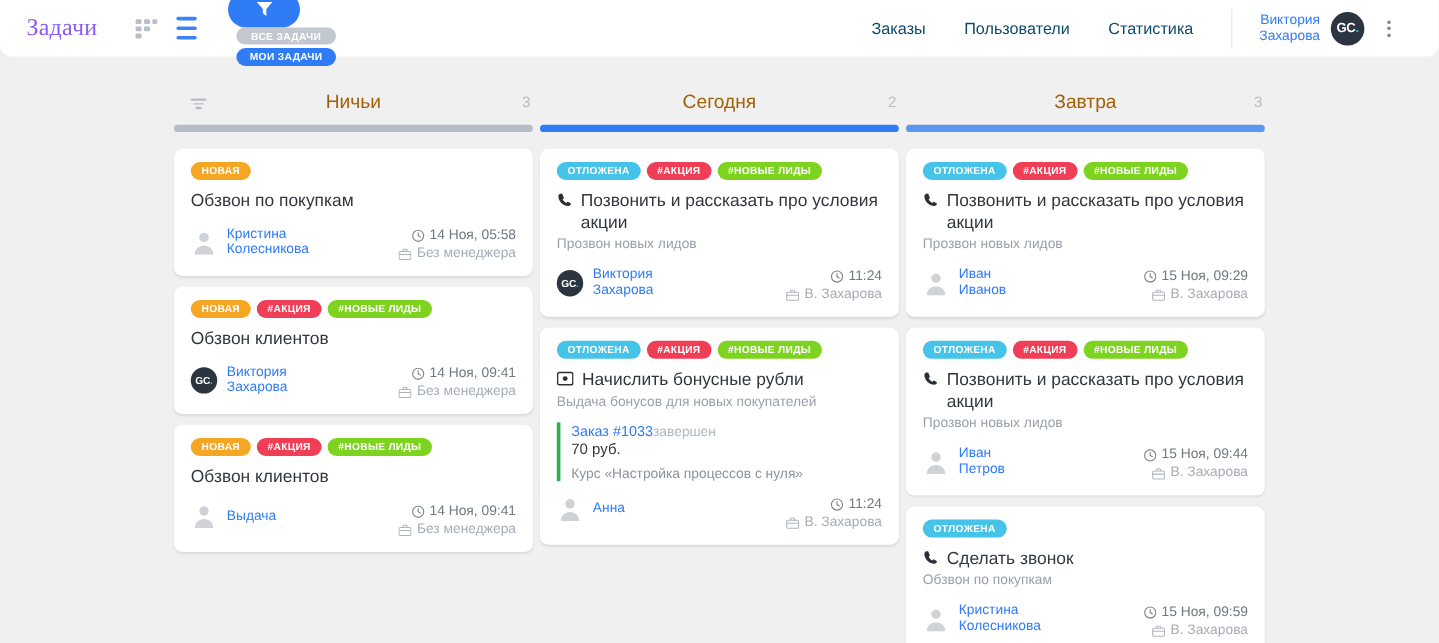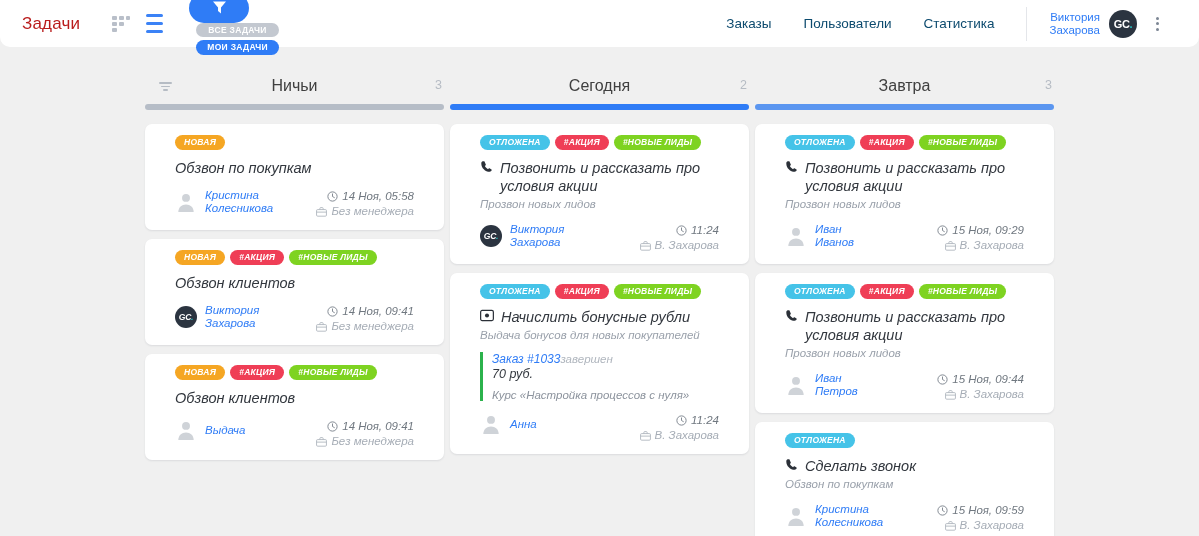--- a/index.html
+++ b/index.html
@@ -15,25 +15,26 @@
     position: relative;
     height: 47px;
     background: #ffffff;
     border-bottom-left-radius: 10px;
     border-bottom-right-radius: 10px;
     display: flex;
     align-items: center;
     padding: 0 14px 0 22px;
   }
   .page-title {
-    font-size: 17px;
-    color: #b91c1c;
+    font-size: 20px;
+    color: #8b5cf6;
     font-weight: 400;
     letter-spacing: .2px;
     white-space: nowrap;
+    font-family: Liberation Serif, serif;
   }
   .view-icons {
     display: flex;
     align-items: center;
     gap: 15px;
     margin-left: 32px;
   }
   .icon-btn { display: flex; flex-direction: column; gap: 2px; cursor: pointer; }
 
   .kanban-icon { display: grid; grid-template-columns: repeat(3, 5px); grid-gap: 2px 2px; }
@@ -122,21 +123,21 @@
   }
   .column { width: 303px; margin: 0 1px; }
 
   .col-head {
     position: relative;
     height: 32px;
     display: flex;
     align-items: center;
     justify-content: center;
   }
-  .col-title { font-size: 16px; color: #404040; white-space: nowrap; }
+  .col-title { font-size: 16px; color: #a16207; white-space: nowrap; }
   .col-count {
     position: absolute; right: 4px; top: 8px;
     font-size: 12.5px; color: #b6bcc4;
   }
   .col-filter-icon {
     position: absolute; left: 16px; top: 12px;
     display: flex; flex-direction: column; gap: 2px; align-items: center;
     cursor: pointer;
   }
   .col-filter-icon i { display: block; height: 1.6px; border-radius: 1px; background: #b6bcc4; }
@@ -144,23 +145,22 @@
   .col-filter-icon i:nth-child(2) { width: 9px; }
   .col-filter-icon i:nth-child(3) { width: 5px; }
 
   .col-bar { height: 6px; border-radius: 3px; margin: 2px 2px 14px 2px; }
 
   .cards { display: flex; flex-direction: column; gap: 9px; padding: 0 2px; }
 
   .card {
     background: #ffffff;
     border-radius: 7px;
-    padding: 11px 30px 11px;
+    padding: 11px 14px 11px;
     box-shadow: 0 1px 2px rgba(30,40,60,.10);
-    font-style: italic;
   }
   .tags { display: flex; gap: 5px; flex-wrap: wrap; margin-bottom: 9px; }
   .tag {
     font-size: 8.5px;
     font-weight: bold;
     color: #ffffff;
     letter-spacing: .25px;
     padding: 3px 9px 3.5px;
     border-radius: 9px;
     line-height: 1;

